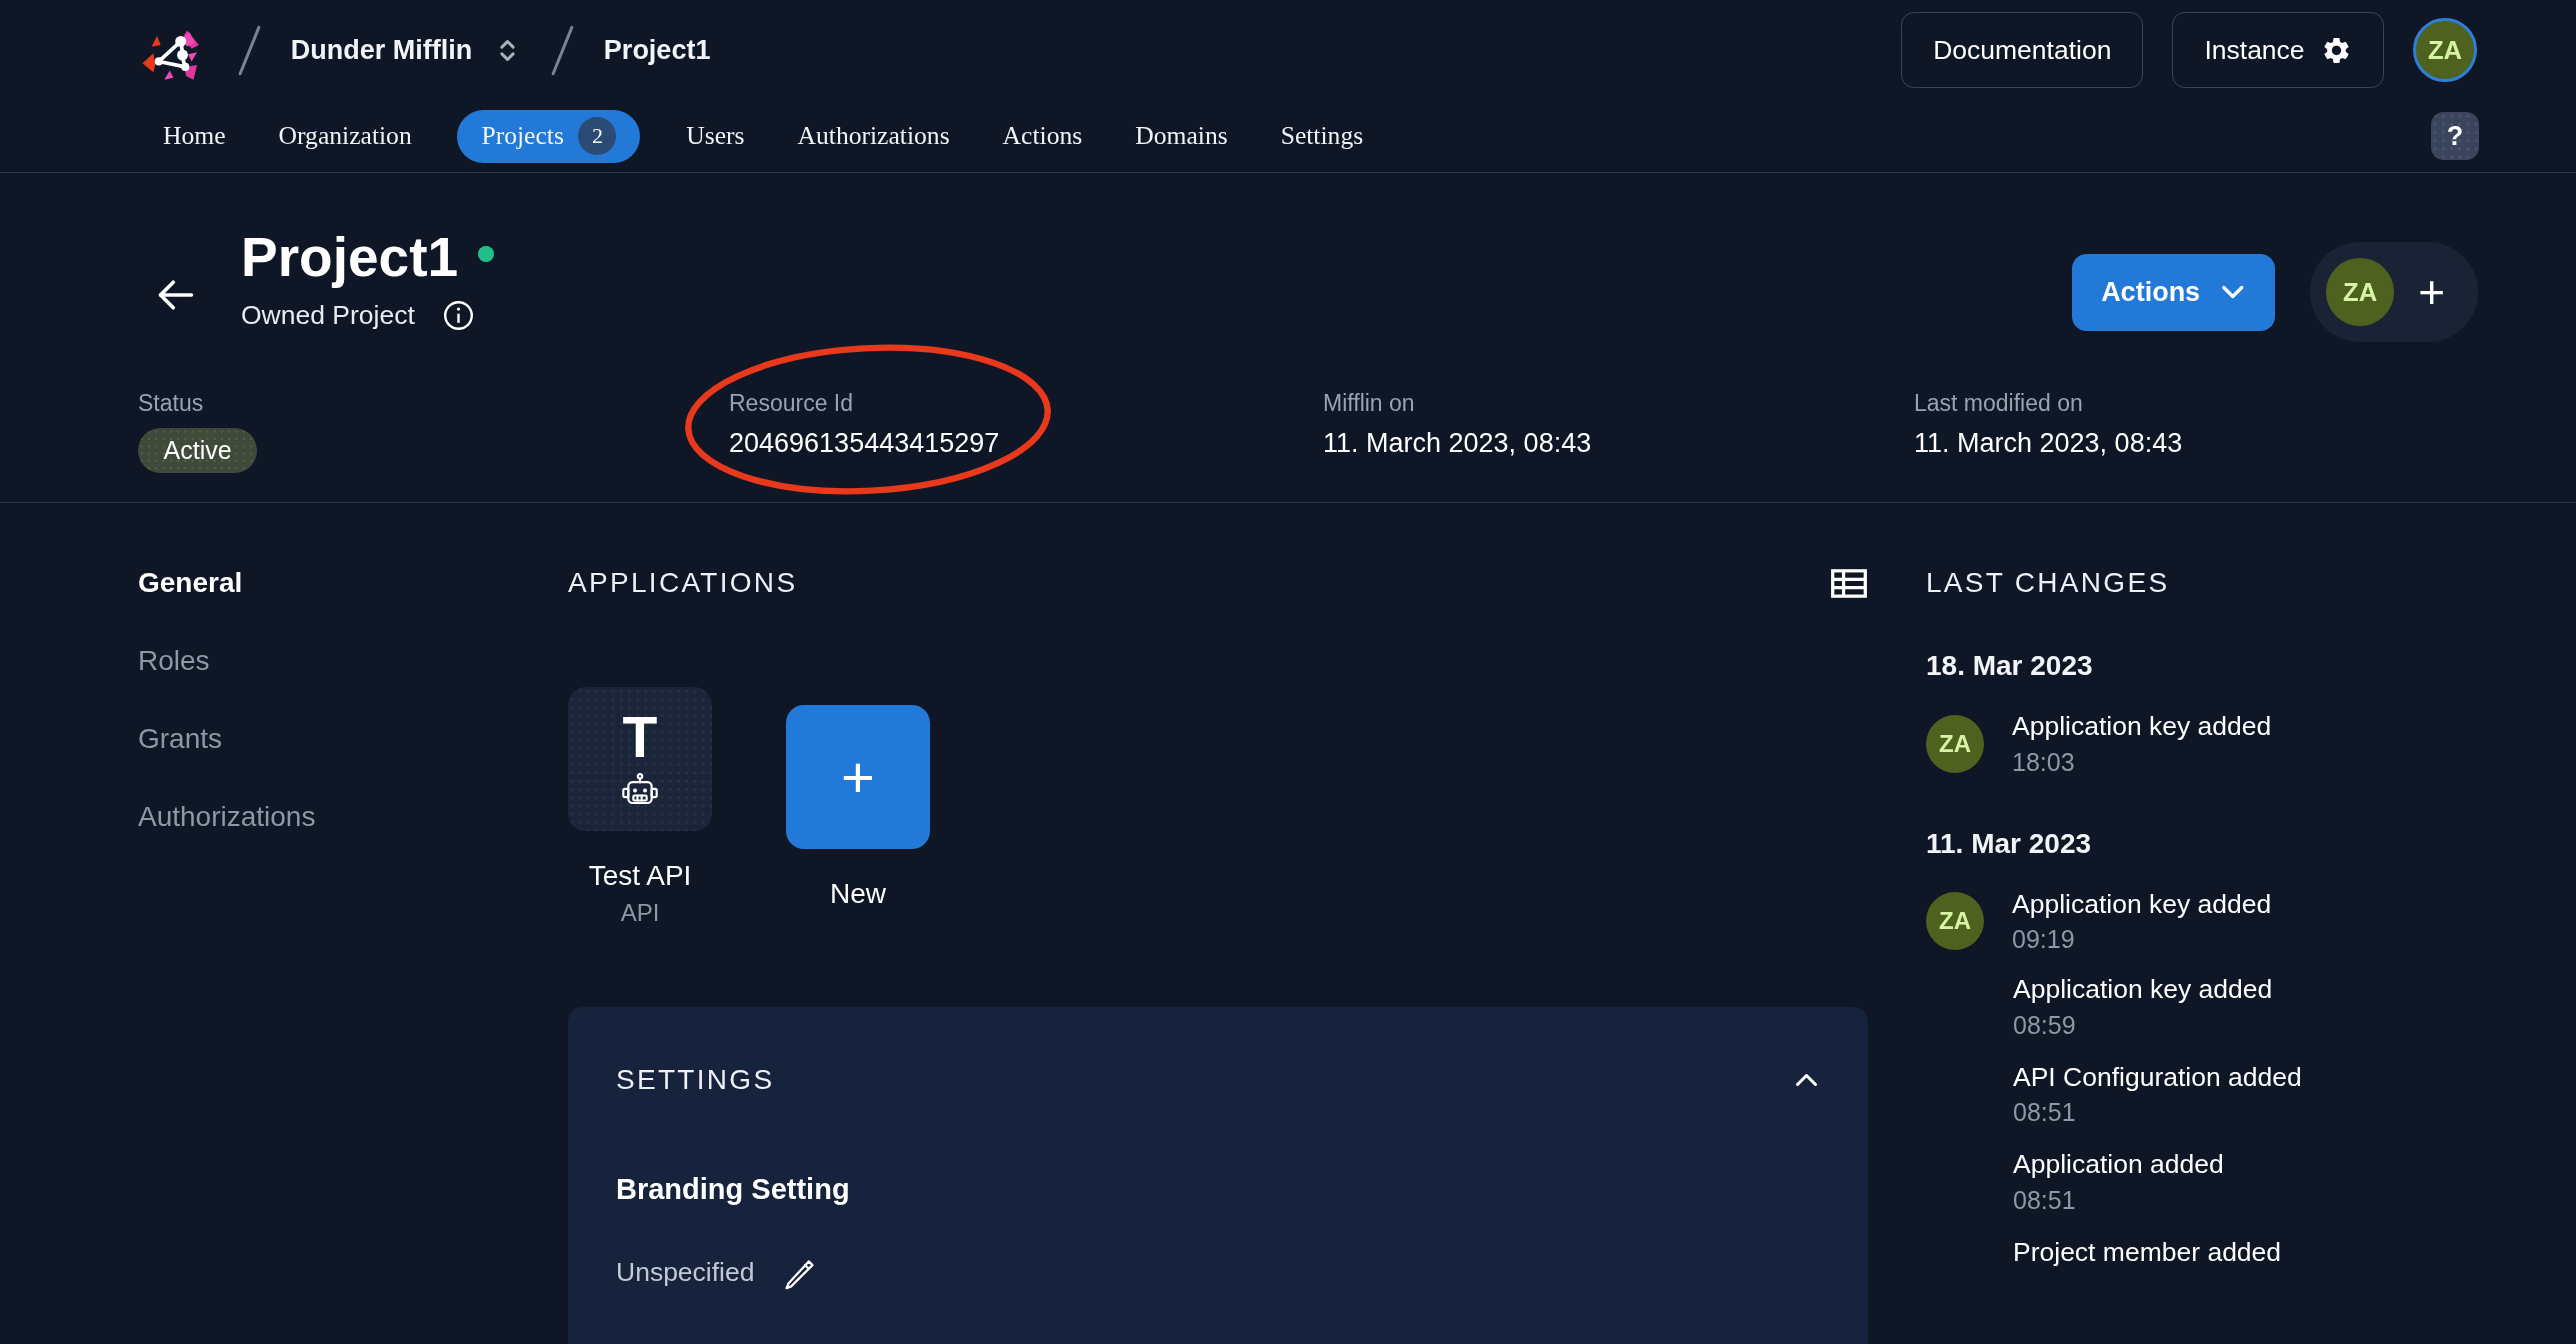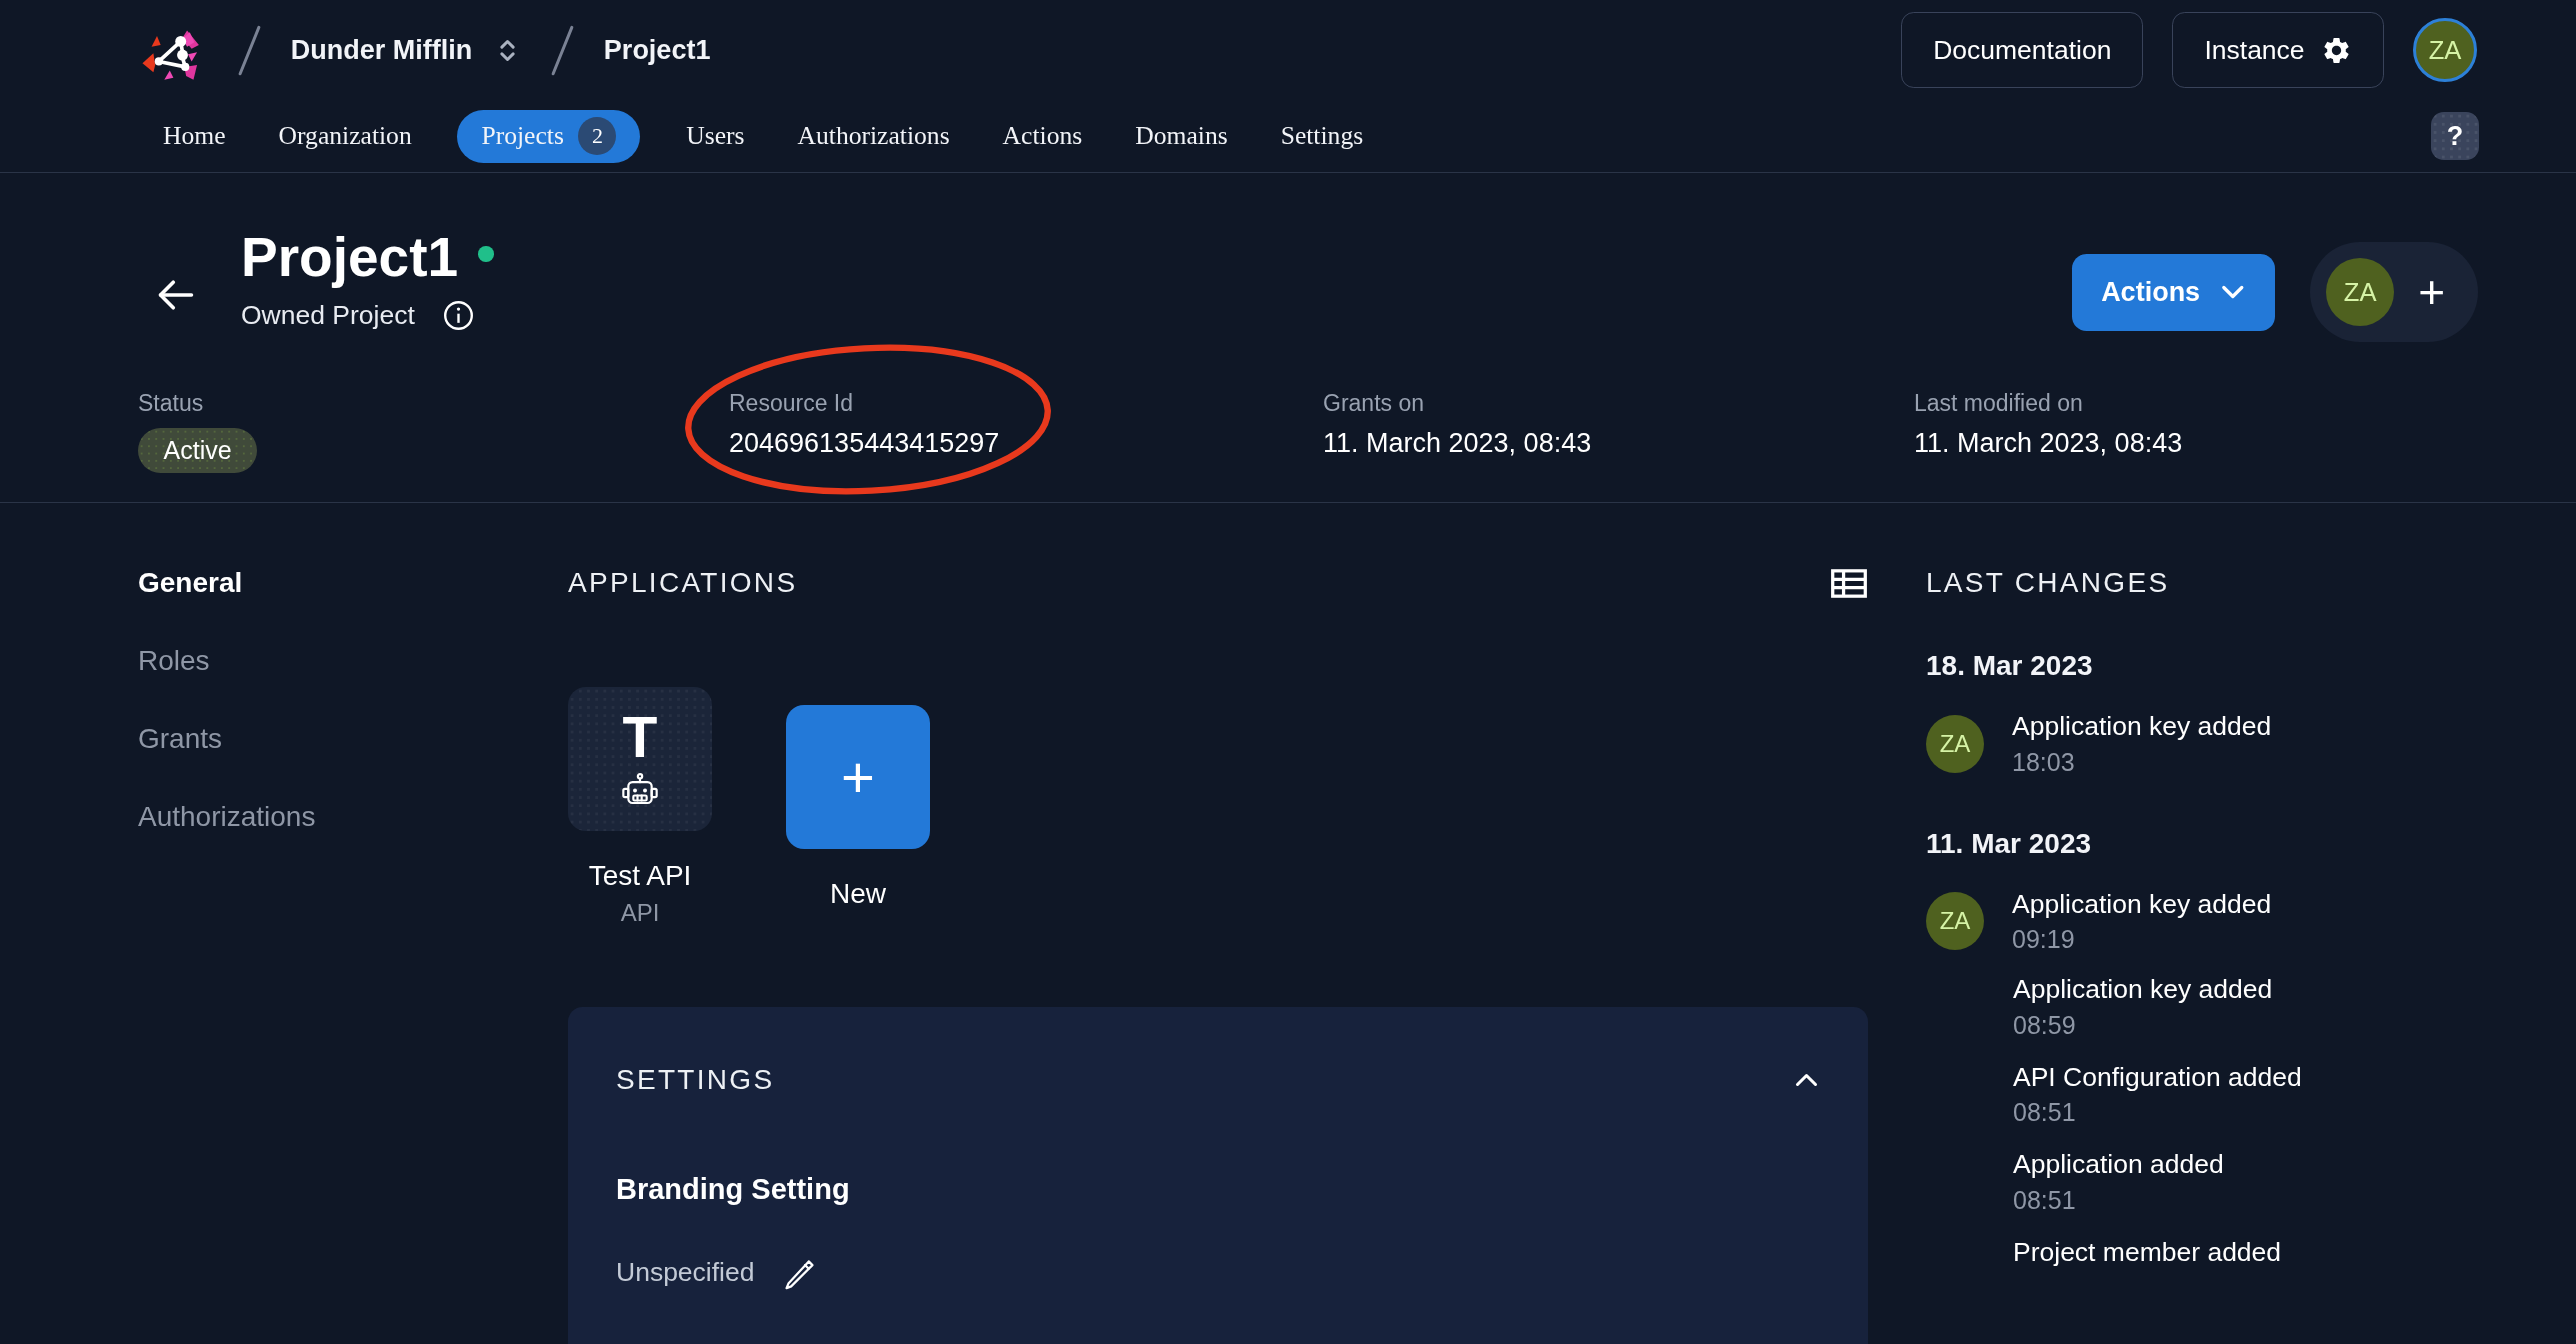--- a/index.html
+++ b/index.html
@@ -15,21 +15,21 @@
 
   
   .topbar{height:100px;display:flex;align-items:center;padding:0 99px 0 137px;}
   .crumb-slash{width:2.7px;height:53px;background:#7a8294;transform:rotate(22deg);border-radius:1.8px;margin:0 40px;}
   .crumb-text{font-size:27px;font-weight:600;color:#f2f4f8;}
   .org-block{display:flex;align-items:center;gap:22px;}
   .topbar-right{margin-left:auto;display:flex;align-items:center;gap:29px;}
   .outline-btn{display:flex;align-items:center;gap:16.4px;height:76px;padding:0 31px;border:1.8px solid #39435a;
     border-radius:12.8px;background:transparent;color:#fff;font-size:26.5px;font-family:inherit;}
   .avatar{display:flex;align-items:center;justify-content:center;border-radius:50%;
-    background:var(--avatar-bg);color:var(--avatar-text);font-weight:normal;}
+    background:var(--avatar-bg);color:var(--avatar-text);font-weight:bold;}
   .avatar-top{width:64px;height:64px;font-size:25.6px;border:3.7px solid var(--avatar-ring);}
 
   
   .nav-row{position:relative;height:73px;display:flex;align-items:center;gap:53px;
     padding:0 99px 0 163px;border-bottom:1.8px solid var(--divider);}
   .tab{background:none;border:none;color:#f2f4f8;font-size:25.6px;font-family:Liberation Serif, serif;font-weight:500;
     display:flex;align-items:center;gap:14.6px;}
   .tab.active{background:var(--accent-blue);height:53px;padding:0 24px;border-radius:27px;margin:0 -7.3px;}
   .tab-badge{display:flex;align-items:center;justify-content:center;width:38px;height:38px;border-radius:50%;
     background:var(--pill-badge);font-size:22px;color:#fff;}
@@ -223,21 +223,21 @@
     <div class="meta">
       <div>
         <div class="meta-label">Status</div>
         <span class="status-badge">Active</span>
       </div>
       <div>
         <div class="meta-label">Resource Id</div>
         <div class="meta-value cursor">204696135443415297</div>
       </div>
       <div>
-        <div class="meta-label">Grants on</div>
+        <div class="meta-label">Mifflin on</div>
         <div class="meta-value">11. March 2023, 08:43</div>
       </div>
       <div>
         <div class="meta-label">Last modified on</div>
         <div class="meta-value">11. March 2023, 08:43</div>
       </div>
     </div>
 
     <svg class="annotation-svg" width="380" height="161" viewBox="0 0 416 176">
       <ellipse cx="208" cy="88" rx="197" ry="78" fill="none" stroke="var(--annotation)" stroke-width="7" transform="rotate(-3 208 88)"></ellipse>

